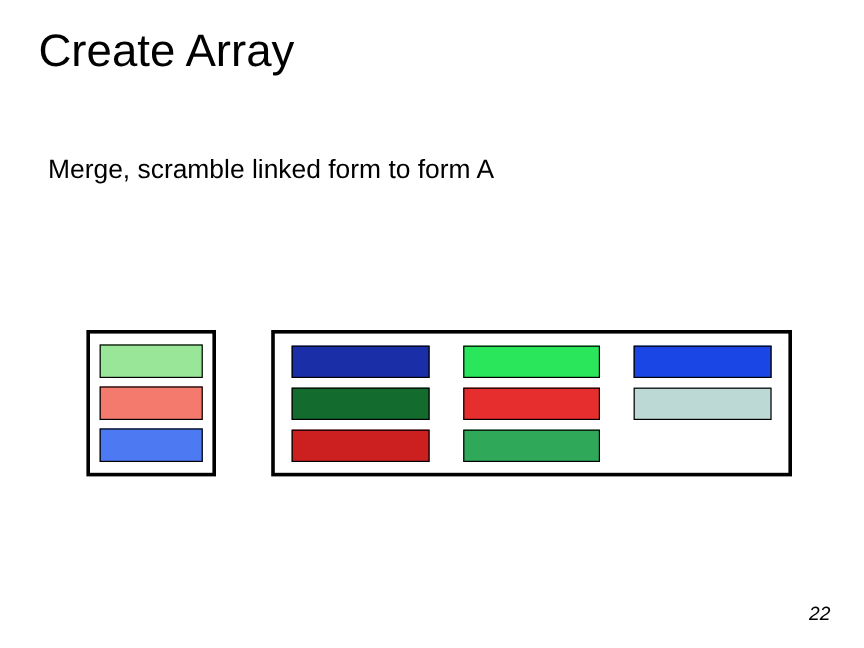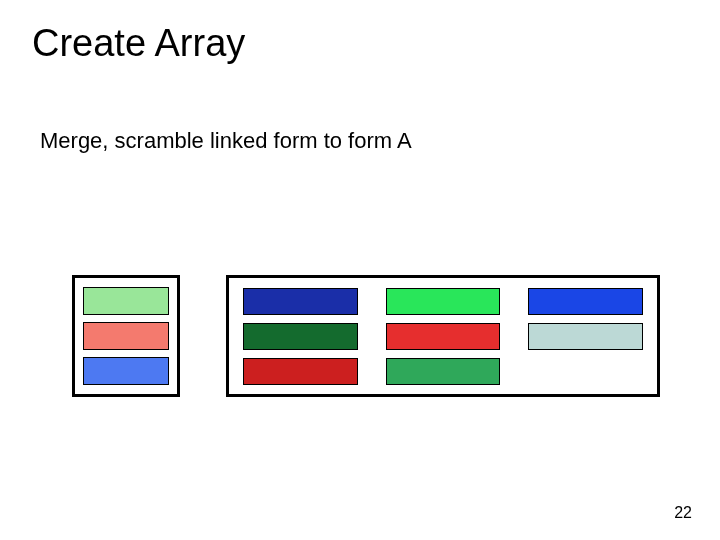--- a/index.html
+++ b/index.html
@@ -27,20 +27,21 @@
     top: 128px;
     left: 40px;
     font-size: 22px;
     font-weight: 400;
   }
   .page-num {
     position: absolute;
     bottom: 18px;
     right: 28px;
     font-size: 16px;
+    font-style: italic;
   }
 
   
   .left-array {
     position: absolute;
     left: 72px;
     top: 275px;
     width: 108px;
     height: 122px;
     border: 3px solid #000;

